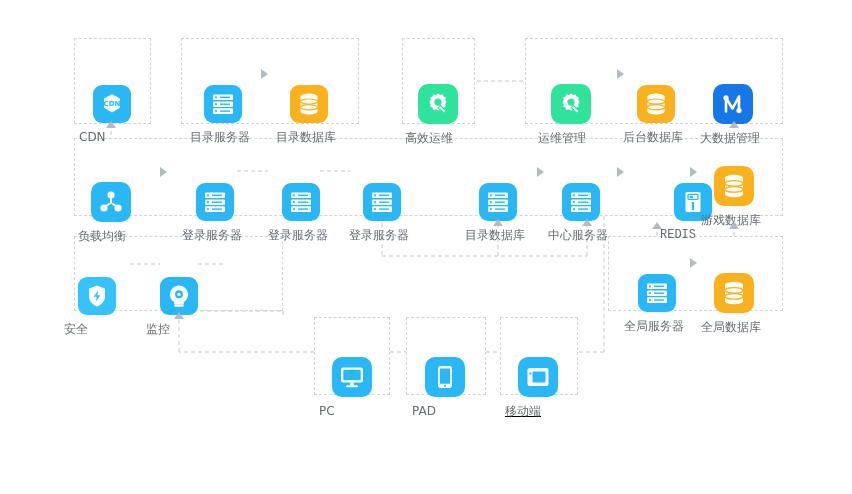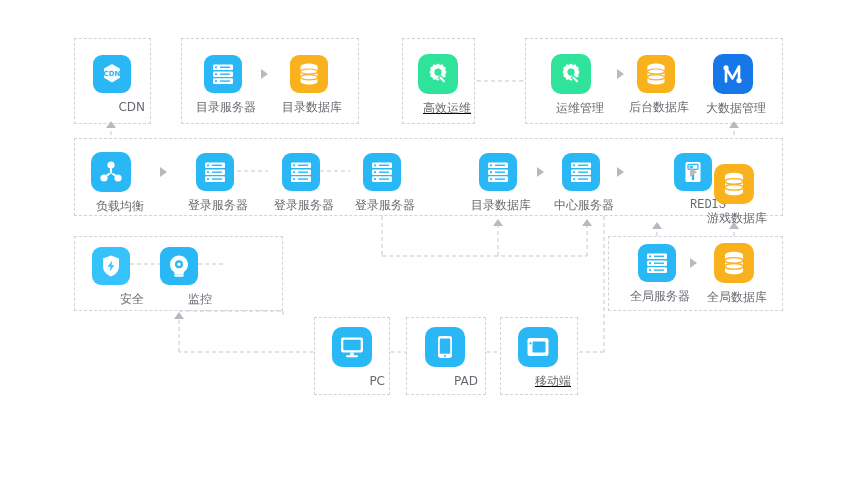--- a/index.html
+++ b/index.html
@@ -16,22 +16,23 @@
   .group-box{
     position:absolute;
     border:1px dashed #cfd4da;
     box-sizing:border-box;
     background:transparent;
   }
 
   .node{
     position:absolute;
     width:66px;
-    text-align:right;
+    text-align:left;
     box-sizing:border-box;
+    margin-top:30px;
   }
   .node .tile{
     width:38px;height:38px;
     border-radius:9px;
     margin:0 auto;
     position:relative;
     display:block;
   }
   .node .tile svg{display:block;width:38px;height:38px;}
   .node .caption{
@@ -149,21 +150,21 @@
       <path d="M10.5 11.5v5c0 1.66 3.8 3 8.5 3s8.5-1.34 8.5-3v-5" fill="#fff"></path>
       <path d="M10.5 17.5v5c0 1.66 3.8 3 8.5 3s8.5-1.34 8.5-3v-5" fill="#fff"></path>
       <path d="M10.5 23.5v3c0 1.66 3.8 3 8.5 3s8.5-1.34 8.5-3v-3" fill="#fff"></path>
       <ellipse cx="19" cy="16.6" rx="8.5" ry="2.6" fill="none" stroke="#f9b21d" stroke-width="1.2"></ellipse>
       <ellipse cx="19" cy="22.3" rx="8.5" ry="2.6" fill="none" stroke="#f9b21d" stroke-width="1.2"></ellipse>
         </svg>
     </span>
     <div class="caption">目录数据库</div>
   </div>
 
-  <div class="node big" style="left:405px;top:54px;text-decoration:underline;">
+  <div class="node big" style="left:405px;top:54px;">
     <span class="tile">
       <svg viewBox="0 0 40 40">
           <rect width="40" height="40" rx="10" fill="#2fe39b"></rect>
       <path d="M20 9.5l2.1 1.4 2.4-.6 1 2.3 2.3 1-.6 2.4 1.4 2.1-1.4 2.1.6 2.4-2.3 1-1 2.3-2.4-.6-2.1 1.4-2.1-1.4-2.4.6-1-2.3-2.3-1 .6-2.4-1.4-2.1 1.4-2.1-.6-2.4 2.3-1 1-2.3 2.4.6z" fill="#fff"></path>
       <circle cx="20" cy="18.1" r="3.6" fill="#2fe39b"></circle>
       <path d="M22.5 21.5l5.6 5.6-2.2 2.2-5.6-5.6z" fill="#fff" stroke="#2fe39b" stroke-width="1.1"></path>
         </svg>
     </span>
     <div class="caption">高效运维</div>
   </div>
@@ -321,39 +322,39 @@
       <rect x="11.5" y="9" width="15" height="20" rx="1.6" fill="#fff"></rect>
       <rect x="14" y="11.3" width="10" height="5" rx="1" fill="none" stroke="#29b8f5" stroke-width="1.3"></rect>
       <rect x="15.6" y="12.7" width="3.2" height="2.4" fill="#29b8f5"></rect>
       <rect x="17.9" y="19" width="2.2" height="8" fill="#29b8f5"></rect>
         </svg>
     </span>
     <div class="caption">REDIS</div>
   </div>
   <div class="tri right" style="left:690px;top:167px;"></div>
 
-  <div class="node big" style="left:701px;top:164px;">
+  <div class="node big" style="left:701px;top:136px;">
     <span class="tile">
       <svg viewBox="0 0 40 40">
           <rect width="40" height="40" rx="10" fill="#f9b21d"></rect>
       <ellipse cx="20" cy="12" rx="9" ry="3.2" fill="#fff"></ellipse>
       <path d="M11 12v16c0 1.77 4.03 3.2 9 3.2s9-1.43 9-3.2V12" fill="#fff"></path>
       <ellipse cx="20" cy="17.4" rx="9" ry="2.8" fill="none" stroke="#f9b21d" stroke-width="1.3"></ellipse>
       <ellipse cx="20" cy="23.4" rx="9" ry="2.8" fill="none" stroke="#f9b21d" stroke-width="1.3"></ellipse>
         </svg>
     </span>
     <div class="caption">游戏数据库</div>
   </div>
 
   <div class="tri" style="left:493px;top:219px;"></div>
   <div class="tri" style="left:582px;top:219px;"></div>
   <div class="tri" style="left:652px;top:222px;"></div>
   <div class="tri" style="left:729px;top:222px;"></div>
 
-  <div class="node" style="left:78px;top:247px;">
+  <div class="node" style="left:64px;top:247px;">
     <span class="tile">
       <svg viewBox="0 0 38 38">
           <rect width="38" height="38" rx="9" fill="#36c3fb"></rect>
       <path d="M19 8.5l8 3v8c0 5-4 8.4-8 10-4-1.6-8-5-8-10v-8z" fill="#fff"></path>
       <path d="M20.2 13.5l-4.6 6.3h3l-.8 4.7 4.6-6.3h-3z" fill="#36c3fb"></path>
         </svg>
     </span>
     <div class="caption">安全</div>
   </div>
 

